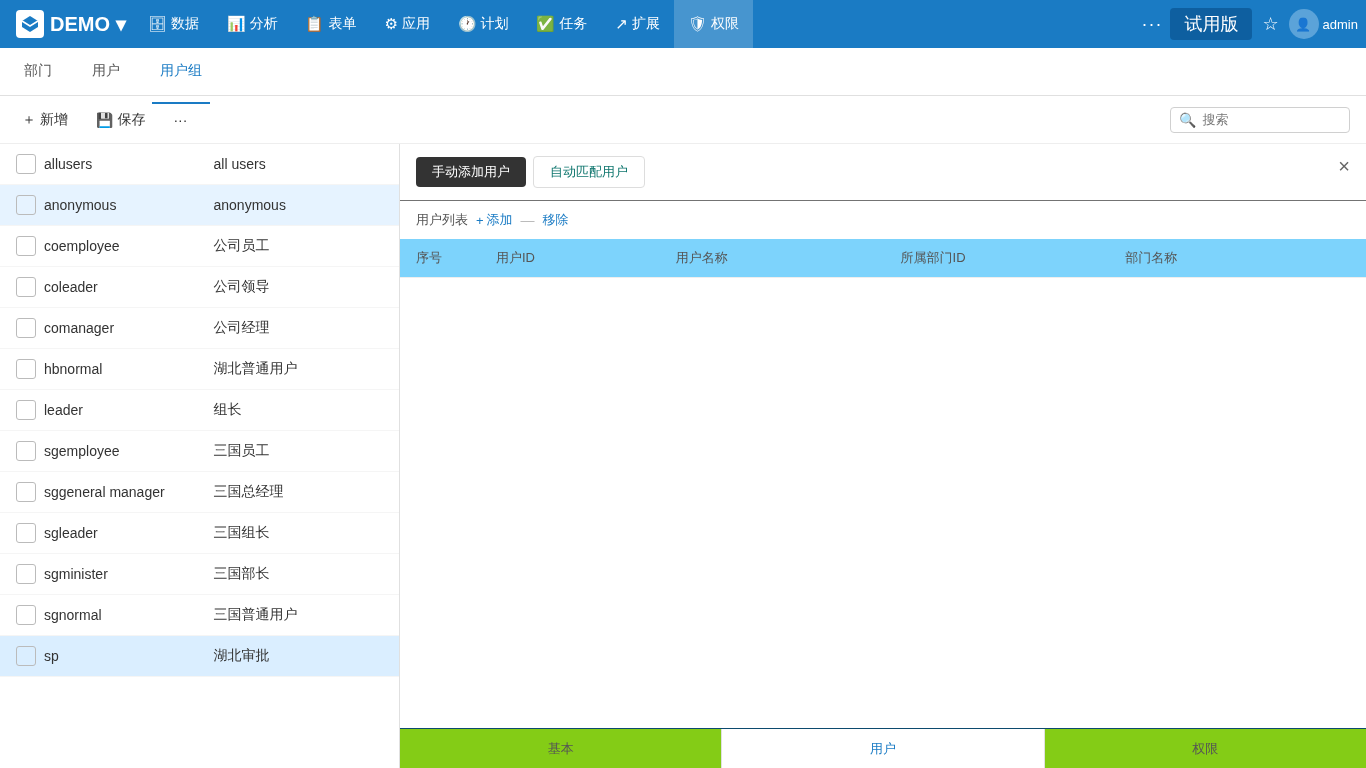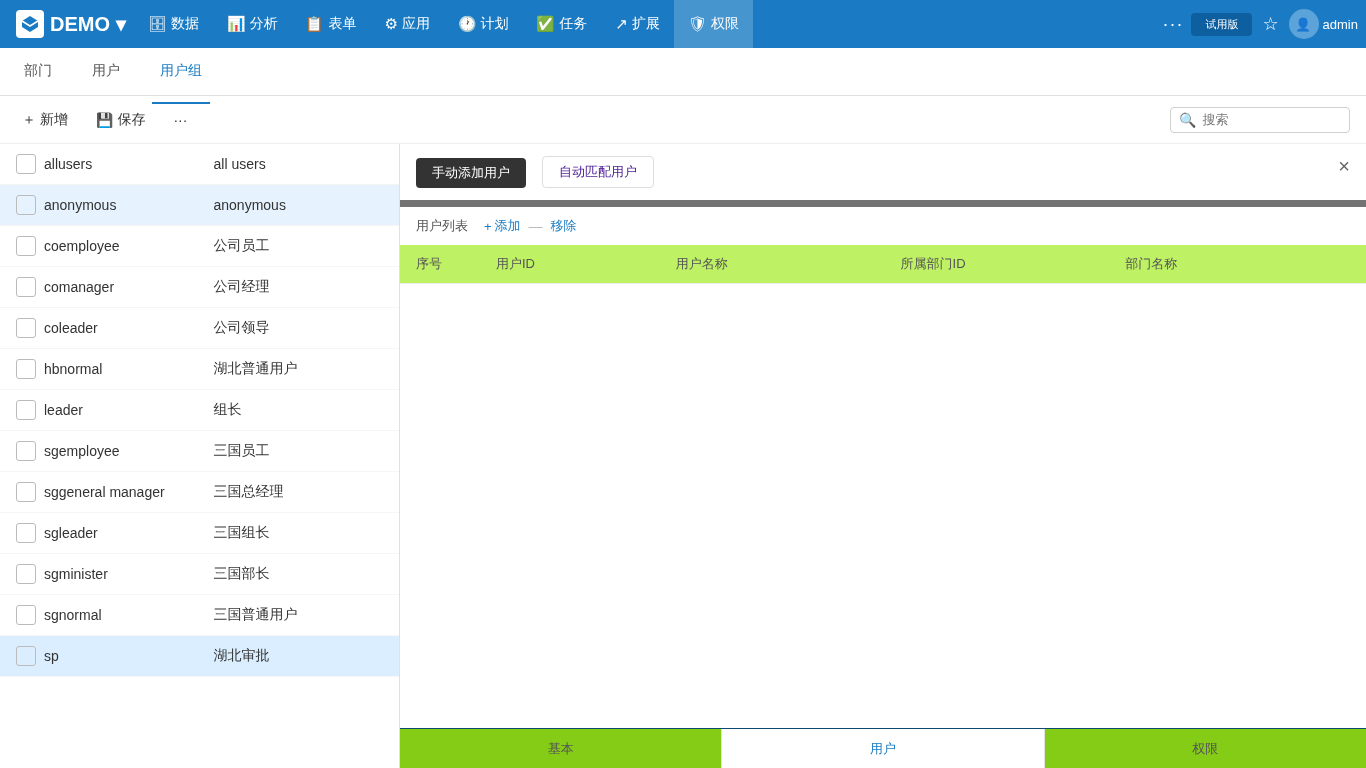--- a/index.html
+++ b/index.html
@@ -12,21 +12,21 @@
       height: 48px; padding: 0 8px;
     }
     .top-nav .logo { display: flex; align-items: center; gap: 6px; font-size: 20px; font-weight: bold; padding: 0 8px; cursor: pointer; }
     .logo-icon { width: 28px; height: 28px; background: #fff; border-radius: 4px; display: flex; align-items: center; justify-content: center; }
     .logo-icon svg { width: 20px; height: 20px; }
     .nav-items { display: flex; align-items: center; flex: 1; }
     .nav-item { display: flex; align-items: center; gap: 4px; padding: 0 14px; height: 48px; cursor: pointer; font-size: 14px; white-space: nowrap; }
     .nav-item.active { background: rgba(255,255,255,0.2); }
     .nav-item .nav-icon { font-size: 15px; }
     .nav-right { display: flex; align-items: center; gap: 4px; margin-left: auto; }
-    .btn-trial { background: #0e5fa0; color: #fff; border: none; padding: 4px 14px; border-radius: 4px; cursor: pointer; font-size: 11px; }
+    .btn-trial { background: #0e5fa0; color: #fff; border: none; padding: 4px 14px; border-radius: 4px; cursor: pointer; font-size: 18px; }
     .nav-star { font-size: 18px; cursor: pointer; padding: 0 6px; }
     .avatar { width: 30px; height: 30px; border-radius: 50%; background: #5ba3d9; display: flex; align-items: center; justify-content: center; font-size: 13px; cursor: pointer; }
     .admin-label { font-size: 13px; cursor: pointer; }
     .nav-dots { font-size: 18px; cursor: pointer; padding: 0 4px; letter-spacing: 1px; }
 
     
     .sub-nav {
       display: flex; align-items: center;
       border-bottom: 1px solid #e0e0e0;
       height: 48px; padding: 0 16px; gap: 24px;
@@ -54,31 +54,31 @@
     .col-check { width: 28px; }
     .col-id { flex: 1; }
     .col-name { flex: 1; }
     .table-row { display: flex; align-items: center; padding: 10px 16px; border-bottom: 1px solid #f5f5f5; cursor: pointer; }
     .table-row.selected { background: #e6f3ff; }
     .table-row.highlighted { background: #daeeff; }
     .row-checkbox { width: 20px; height: 20px; border: 1px solid #bbb; border-radius: 3px; margin-right: 8px; display: flex; align-items: center; justify-content: center; flex-shrink: 0; }
 
     
     .right-panel { flex: 1; display: flex; flex-direction: column; position: relative; }
-    .panel-header { display: flex; align-items: flex-end; padding: 12px 16px; gap: 16px; border-bottom: 7px solid #737373; }
+    .panel-header { display: flex; align-items: center; padding: 12px 16px; gap: 7px; border-bottom: 1px solid #737373; }
     .btn-primary { background: #333; color: #fff; border: none; padding: 6px 16px; border-radius: 4px; cursor: pointer; font-size: 13px; }
-    .btn-secondary { background: #fff; color: #4c1d95; border: 1px solid #ddd; padding: 6px 16px; border-radius: 4px; cursor: pointer; font-size: 13px; }
+    .btn-secondary { background: #fff; color: #0f766e; border: 1px solid #ddd; padding: 6px 16px; border-radius: 4px; cursor: pointer; font-size: 13px; }
     .close-btn { position: absolute; right: 16px; top: 12px; background: none; border: none; font-size: 20px; cursor: pointer; color: #666; line-height: 1; }
 
     .user-list-bar { display: flex; align-items: center; padding: 10px 16px; gap: 8px; }
-    .user-list-label { font-size: 13px; color: #555; margin-right: 8px; }
+    .user-list-label { font-size: 13px; color: #555; }
     .action-link { color: #1a7bc4; cursor: pointer; font-size: 13px; display: flex; align-items: center; gap: 3px; }
     .separator { color: #bbb; }
 
-    .right-table-header { display: flex; align-items: center; padding: 10px 16px; font-size: 13px; color: #555; font-weight: 500; border-bottom: 1px solid #eee; background: #bef264; }
+    .right-table-header { display: flex; align-items: center; padding: 10px 16px; font-size: 13px; color: #555; font-weight: 500; border-bottom: 1px solid #eee; background: #7dd3fc; }
     .r-col-seq { width: 80px; }
     .r-col-uid { flex: 1.2; }
     .r-col-name { flex: 1.5; }
     .r-col-dept { flex: 1.5; }
     .r-col-dname { flex: 1.5; }
 
     
     .bottom-tabs { display: flex; align-items: center; border-top: 1px solid #0c4a6e; height: 40px; background: #84cc16; }
     .bottom-tab { flex: 1; display: flex; align-items: center; justify-content: center; cursor: pointer; font-size: 13px; color: #555; height: 40px; border-right: 1px solid #e0e0e0; }
     .bottom-tab:last-child { border-right: none; }
@@ -197,29 +197,29 @@
       <div class="col-check">
         <div class="row-checkbox"></div>
       </div>
       <div class="col-id">coemployee</div>
       <div class="col-name">公司员工</div>
     </div>
         <div class="table-row">
       <div class="col-check">
         <div class="row-checkbox"></div>
       </div>
+      <div class="col-id">coleader</div>
+      <div class="col-name">公司领导</div>
+    </div>
+        <div class="table-row">
+      <div class="col-check">
+        <div class="row-checkbox"></div>
+      </div>
       <div class="col-id">comanager</div>
       <div class="col-name">公司经理</div>
-    </div>
-        <div class="table-row">
-      <div class="col-check">
-        <div class="row-checkbox"></div>
-      </div>
-      <div class="col-id">coleader</div>
-      <div class="col-name">公司领导</div>
     </div>
         <div class="table-row">
       <div class="col-check">
         <div class="row-checkbox"></div>
       </div>
       <div class="col-id">hbnormal</div>
       <div class="col-name">湖北普通用户</div>
     </div>
         <div class="table-row">
       <div class="col-check">

